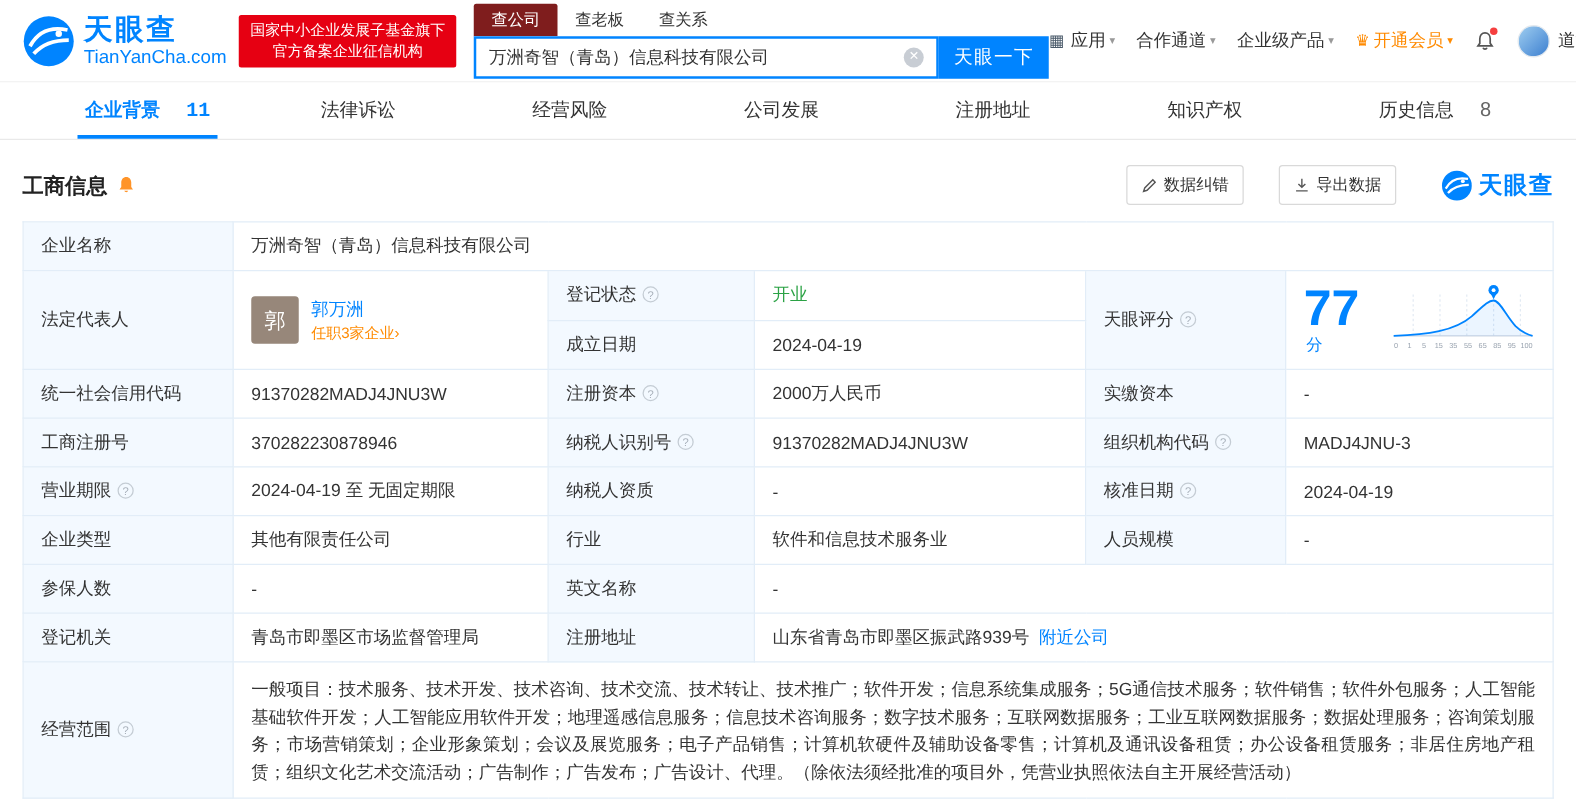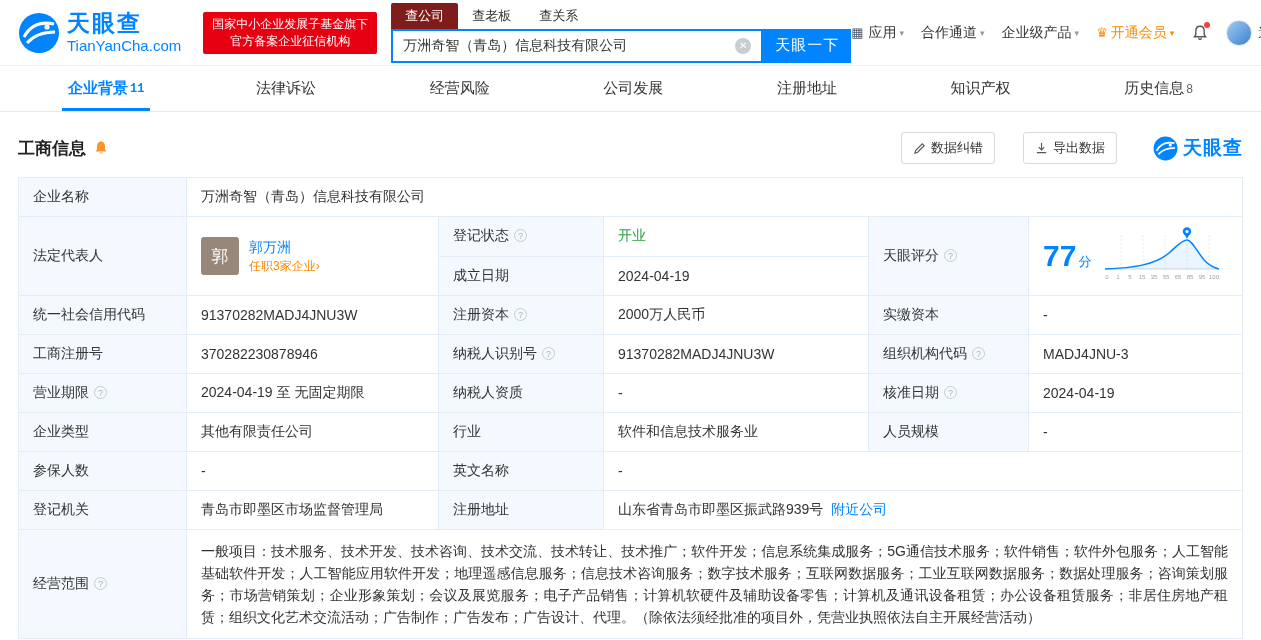--- a/index.html
+++ b/index.html
@@ -6,21 +6,21 @@
   * { margin:0; padding:0; box-sizing:border-box; }
   body { font-family:"Liberation Sans","DejaVu Sans",sans-serif; background:#fff; width:1261px; color:#333; }
   a { text-decoration:none; cursor:pointer; }
 
   
   .topbar { display:flex; align-items:center; height:66px; padding:0 18px; border-bottom:1px solid #f0f0f0; }
   .logo { display:flex; align-items:center; gap:7px; cursor:pointer; }
   .logo-text-wrap { display:flex; flex-direction:column; line-height:1; }
   .logo-cn { font-size:23px; font-weight:bold; color:#0084ff; letter-spacing:2px; }
   .logo-en { font-size:15px; color:#0084ff; margin-top:3px; }
-  .badge { margin-left:22px; background:#e60012; color:#fff; font-size:12px; padding:4px 9px; line-height:17px; border-radius:2px; text-align:center; white-space:nowrap; }
+  .badge { margin-left:10px; background:#e60012; color:#fff; font-size:12px; padding:4px 9px; line-height:17px; border-radius:2px; text-align:center; white-space:nowrap; }
   .search-area { margin-left:14px; }
   .search-tabs { display:flex; }
   .search-tab { font-size:13px; color:#333; padding:4px 14px; cursor:pointer; }
   .search-tab.active { background:#7f1d1d; color:#fff; border-radius:2px 2px 0 0; }
   .search-row { display:flex; }
   .search-box { display:flex; align-items:center; width:372px; height:34px; border:2px solid #0084ff; background:#fff; padding:0 10px; }
   .search-box input { flex:1; border:none; outline:none; font-size:14px; color:#333; font-family:inherit; background:transparent; }
   .clear-icon { width:16px; height:16px; border-radius:50%; background:#c8cdd4; color:#fff; font-size:10px; line-height:16px; text-align:center; cursor:pointer; flex:none; }
   .search-btn { width:88px; height:34px; background:#0084ff; color:#fff; font-size:15px; border:none; cursor:pointer; font-family:inherit; letter-spacing:1px; }
   .top-right { margin-left:auto; display:flex; align-items:center; gap:17px; font-size:14px; color:#333; white-space:nowrap; }
@@ -31,21 +31,21 @@
   .vip .caret { color:#ff8a00; }
   .crown { font-size:13px; }
   .bell-wrap { position:relative; cursor:pointer; display:flex; }
   .bell-dot { position:absolute; top:-2px; right:-1px; width:6px; height:6px; border-radius:50%; background:#f53f3f; }
   .user { display:flex; align-items:center; gap:6px; cursor:pointer; }
   .avatar { width:26px; height:26px; border-radius:50%; background:linear-gradient(135deg,#9ecdf0,#3c7fd0); border:1px solid #e3e9ef; }
 
   
   .page-tabs { display:flex; justify-content:space-between; align-items:stretch; height:46px; padding:0 62px; border-bottom:1px solid #e9e9e9; background:#fff; }
   .ptab { display:flex; align-items:center; font-size:15px; color:#333; cursor:pointer; position:relative; padding:0 6px; }
-  .ptab sup { font-size:12px; color:#666; margin-left:2px; line-height:1; }
+  .ptab sup { font-size:16px; color:#666; margin-left:21px; line-height:1; }
   .ptab.active { color:#0084ff; font-weight:bold;font-family:Liberation Mono, monospace; }
   .ptab.active sup { color:#0084ff; }
   .ptab.active::after { content:""; position:absolute; left:0; right:0; bottom:0; height:3px; background:#0084ff; }
 
   
   main { padding:0 18px 6px; }
   .section-head { display:flex; align-items:center; margin:20px 0 13px; }
   .section-title { font-size:17px; font-weight:bold; color:#222; }
   .section-bell { margin-left:7px; display:flex; cursor:pointer; }
   .head-right { margin-left:auto; display:flex; align-items:center; gap:28px; }
@@ -59,21 +59,21 @@
   td.lbl { background:#f3f9ff; color:#54565b; word-break:keep-all; }
   .help { display:inline-block; width:13px; height:13px; line-height:12px; border:1px solid #c4ccd4; border-radius:50%; color:#a9b1bb; font-size:9px; text-align:center; margin-left:5px; vertical-align:1px; cursor:pointer; }
   .green { color:#2ba245; }
   .blue-link { color:#0084ff; }
   .rep-card { display:flex; align-items:center; gap:10px; }
   .rep-avatar { width:38px; height:38px; border-radius:3px; background:#97877a; color:#fff; font-size:17px; display:flex; align-items:center; justify-content:center; flex:none; }
   .rep-info { display:flex; flex-direction:column; gap:3px; line-height:1.2; }
   .rep-name { color:#0084ff; font-size:14px; }
   .rep-link { color:#ff8a00; font-size:12px; cursor:pointer; }
   .score-cell { display:flex; align-items:center; gap:12px; }
-  .score-num { color:#0084ff; font-weight:bold; font-size:30px; line-height:1; }
+  .score-num { color:#0084ff; font-weight:bold; font-size:40px; line-height:1; }
   .score-unit { color:#0084ff; font-size:13px; margin-left:2px; }
   .scope-text { line-height:22px; text-align:justify; }
 </style>
 </head>
 <body>
 
 <header class="topbar">
   <div class="logo">
     <svg width="42" height="42" viewBox="0 0 42 42">
       <circle cx="21" cy="21" r="20" fill="#0084ff"></circle>

